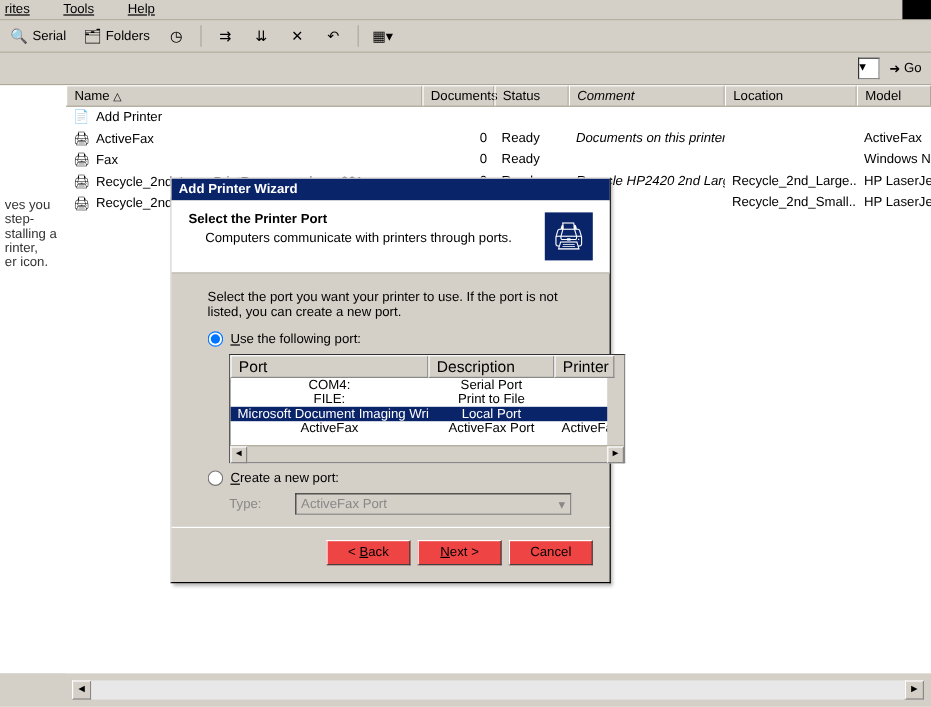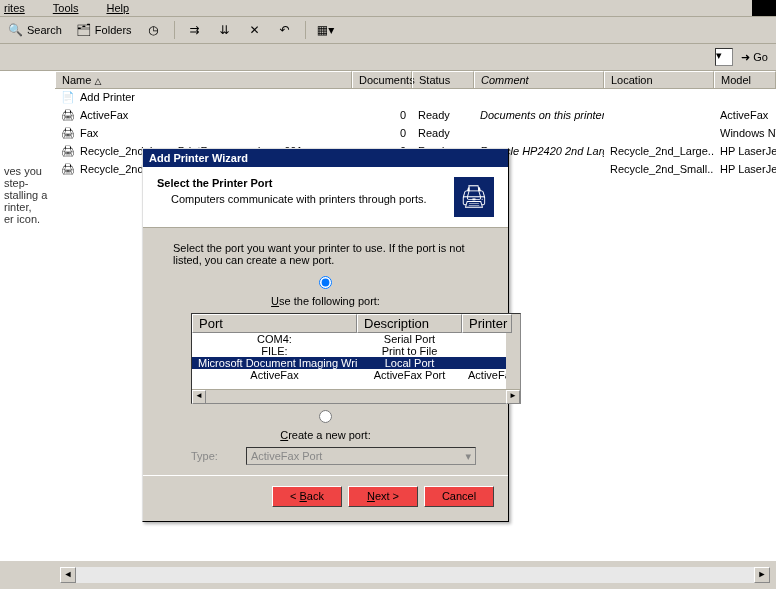--- a/index.html
+++ b/index.html
@@ -137,21 +137,21 @@
   width: 40px; height: 40px;
   background: #0a246a;
   display: flex;
   align-items: center;
   justify-content: center;
   color: white;
   font-size: 22px;
 }
 .dialog-body { padding: 14px 30px 10px 30px; font-size: 11px; }
 .dialog-body p { margin-bottom: 10px; }
-.radio-row { display: flex; align-items: center; gap: 6px; margin: 6px 0; flex-direction: column; }
+.radio-row { display: flex; align-items: center; gap: 6px; margin: 6px 0; }
 .radio-row input[type=radio] { margin: 0; }
 .radio-row label .u { text-decoration: underline; }
 .port-table {
   border: 1px inset #888;
   background: white;
   margin: 4px 0 4px 18px;
   width: 330px;
 }
 .pt-header {
   display: flex;
@@ -249,21 +249,21 @@
 
 <div class="menubar">
   <span>rites</span>
   <span>Tools</span>
   <span>Help</span>
 </div>
 
 <div class="toolbar">
   <div class="tb-btn">
     <span class="tb-icon">🔍</span>
-    <span>Search</span>
+    <span>Serial</span>
   </div>
   <div class="tb-btn">
     <span class="tb-icon">🗂</span>
     <span>Folders</span>
   </div>
   <div class="tb-btn">
       <span class="tb-icon">◷</span>
     </div>
   <div class="tb-sep"></div>
   <div class="tb-btn">

